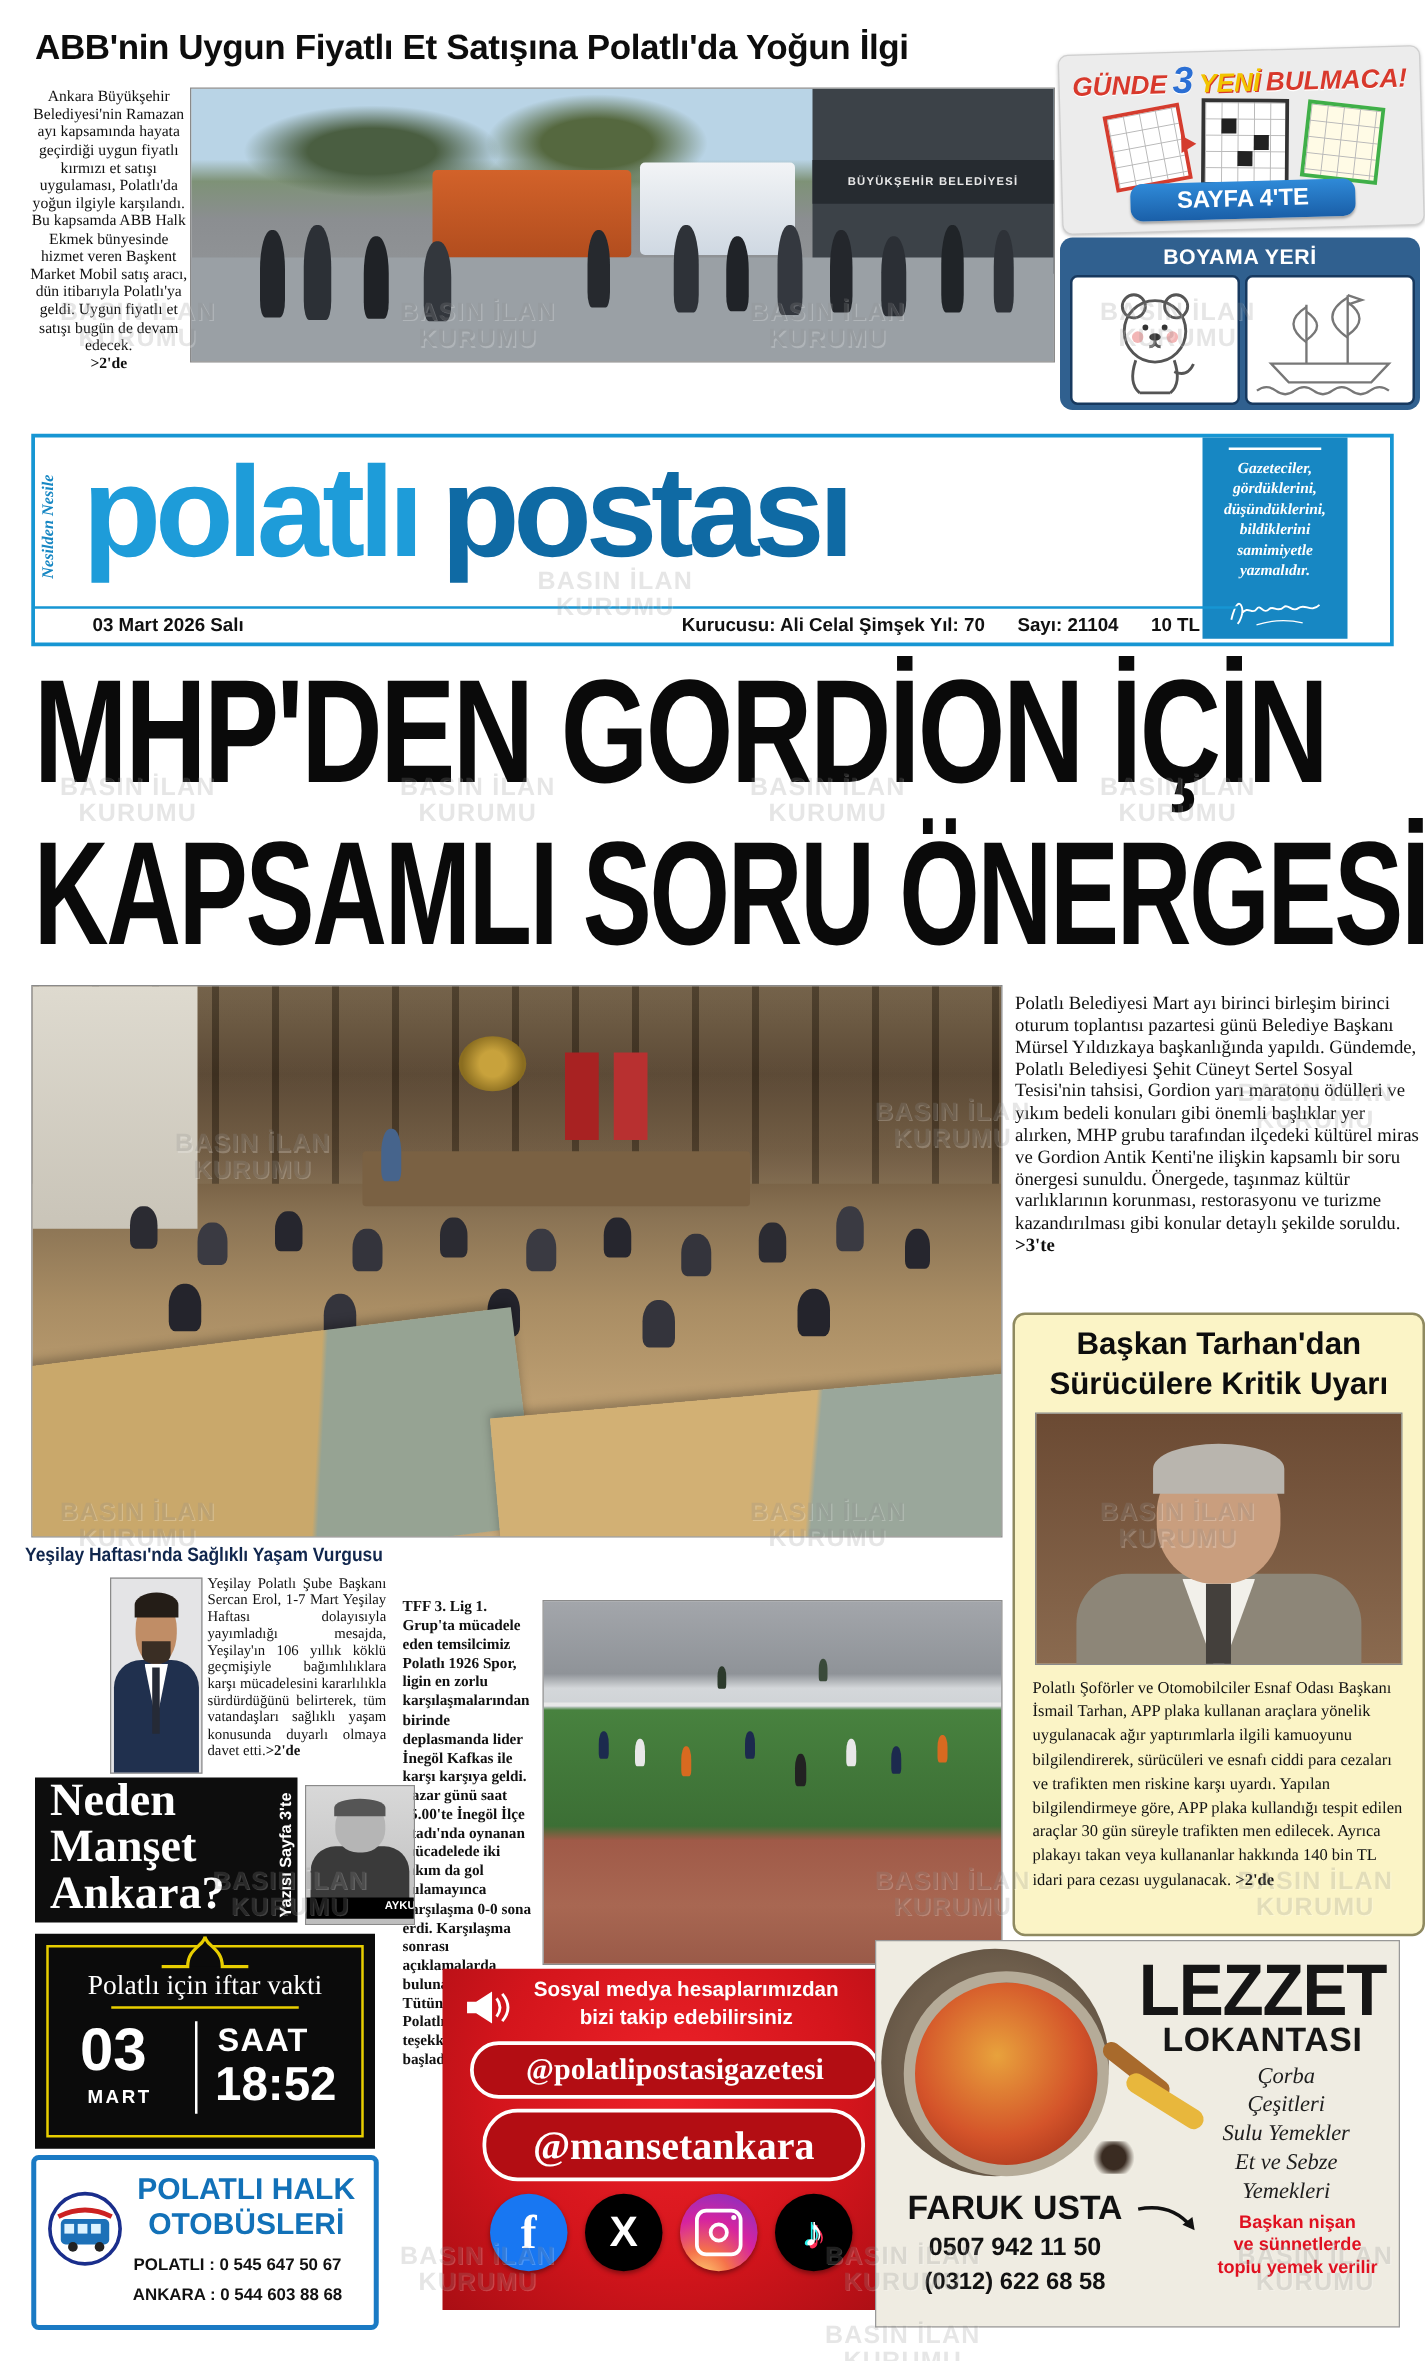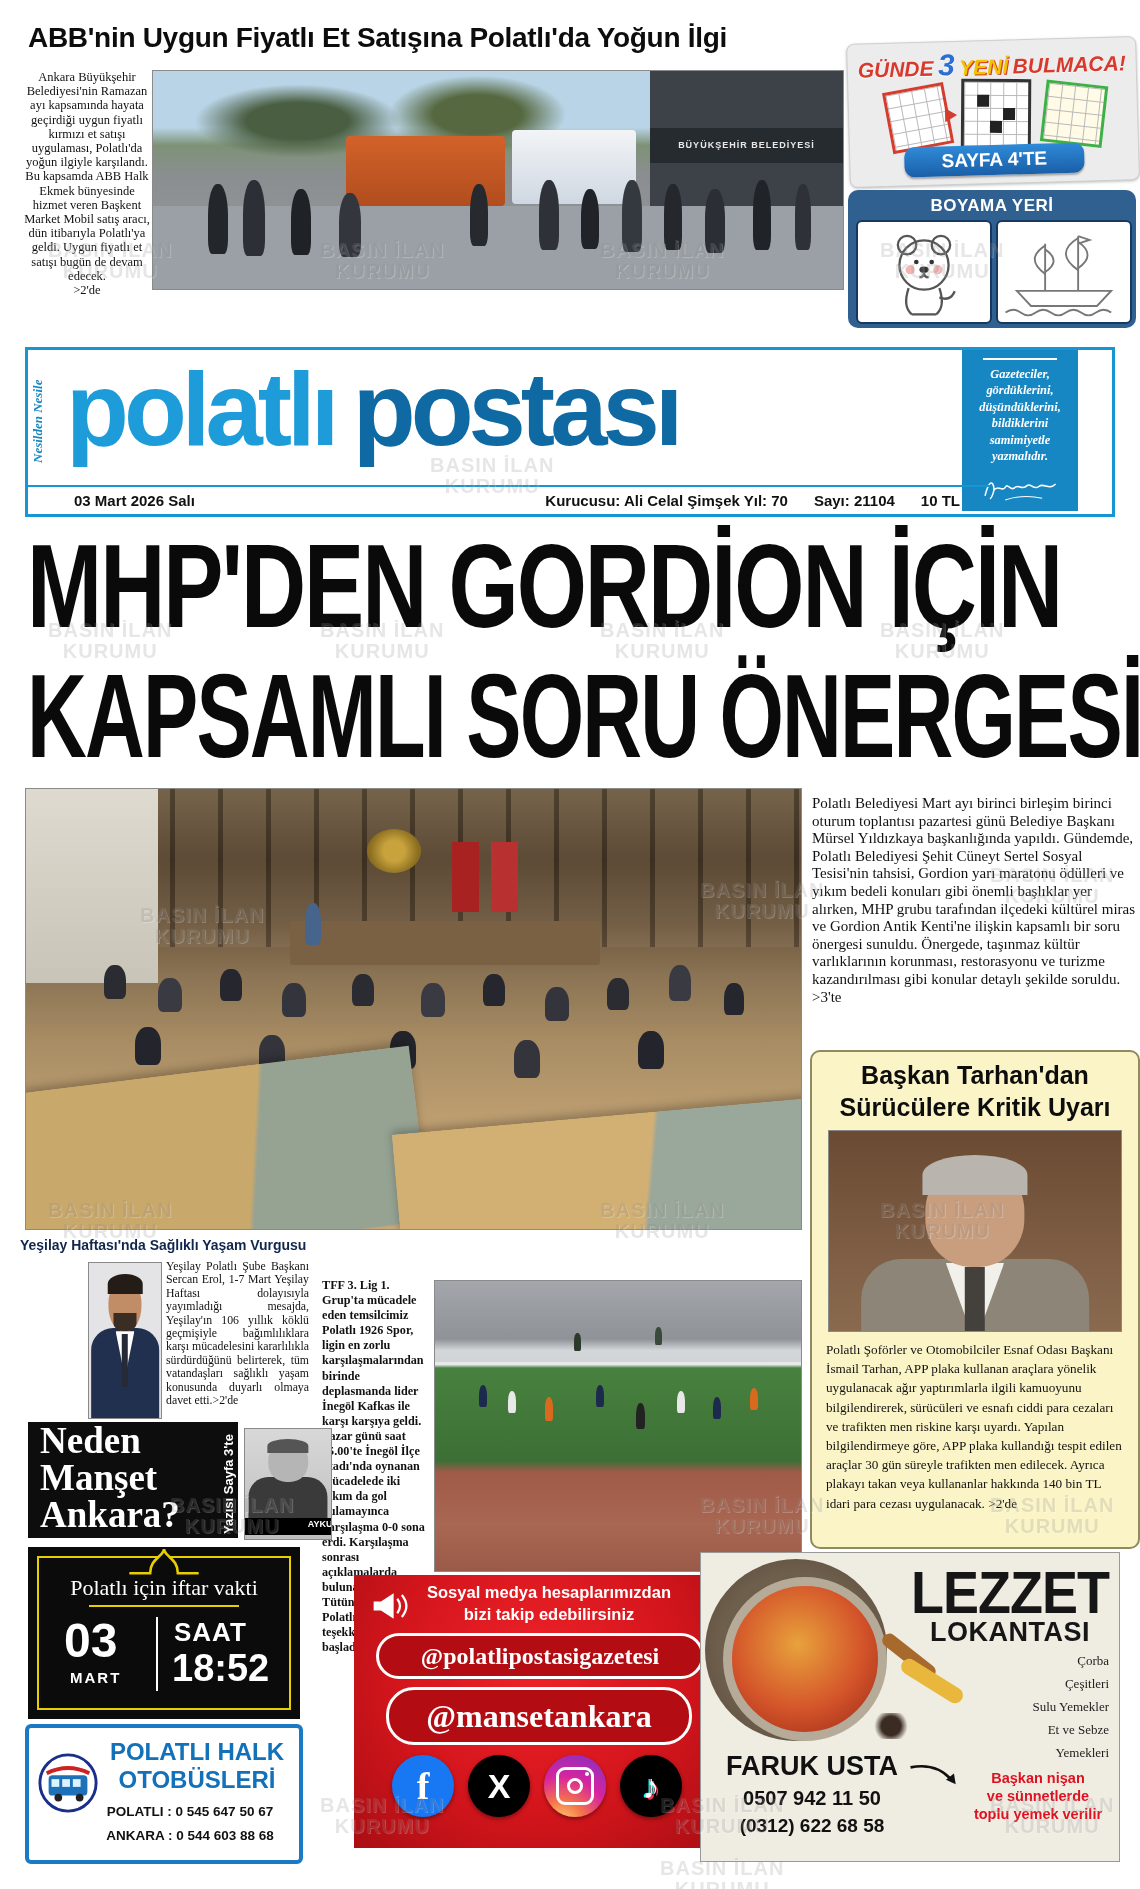--- a/index.html
+++ b/index.html
@@ -1,21 +1,21 @@
 <!DOCTYPE html>
 <html><head>
 <meta charset="utf-8">
 <style>
   html,body{margin:0;padding:0;background:#fff;}
   #page{position:relative;width:1140px;height:1889px;background:#fff;overflow:hidden;
         font-family:"Liberation Sans",sans-serif;color:#111;}
   .abs{position:absolute;}
   .serif{font-family:"Liberation Serif",serif;}
   .photo{border:1px solid #8a8a8a;overflow:hidden;}
-  .jump{font-weight:normal;}
+  .jump{font-weight:bold;}
   
   #top-headline{font-size:28px;font-weight:900;letter-spacing:-.3px;color:#0d0d0d;white-space:nowrap;}
   #top-body{font-size:12.5px;line-height:14.2px;text-align:center;}
   
   #puzzle-ad{background:#ececec;border:1px solid #cfcfcf;border-radius:8px;transform:rotate(-1.6deg);
              box-shadow:0 1px 3px rgba(0,0,0,.25);}
   .pz-word{font-weight:900;font-style:italic;text-shadow:0 1px 0 #fff;}
   .grid-sq{position:absolute;background:#fff;
            background-image:linear-gradient(#b9b9b9 1px,transparent 1px),linear-gradient(90deg,#b9b9b9 1px,transparent 1px);
            background-size:13px 13px;}
@@ -66,22 +66,22 @@
   #social-box{background:radial-gradient(circle at 50% 35%,#ee2229 0%,#d4151c 55%,#a90e14 100%);margin-left:24px;}
   .social-intro{color:#fff;font-weight:800;font-size:16.5px;text-align:center;}
   .handle-pill{position:absolute;background:#b30d13;border:3px solid #fff;border-radius:28px;color:#fff;
                font-family:"Liberation Serif",serif;font-weight:bold;text-align:center;}
   .soc-circle{position:relative;border-radius:50%;width:62px;height:62px;display:flex;align-items:center;
               justify-content:center;box-shadow:0 2px 4px rgba(0,0,0,.4);}
   
   #lezzet-box{background:#efece2;border:1px solid #999;}
   #lezzet-title{font-weight:900;font-size:54px;letter-spacing:-1px;color:#161616;transform:scaleY(1.08);transform-origin:top;}
   #lezzet-sub{font-weight:900;font-size:27px;color:#161616;letter-spacing:.5px;}
-  .lz-menu{font-family:"Liberation Serif",serif;font-size:13px;line-height:23px;
-           text-align:right;color:#1d1d1d;}
+  .lz-menu{font-family:"Liberation Serif",serif;font-style:italic;font-size:18px;line-height:23px;
+           text-align:center;color:#1d1d1d;}
   .lz-note{font-weight:900;font-size:14.5px;line-height:18px;text-align:center;}
   
   .wm{position:absolute;z-index:60;opacity:.22;color:#8f8f8f;font-weight:bold;font-size:20px;
       letter-spacing:1px;text-align:center;line-height:21px;pointer-events:none;text-shadow:1px 1px 0 #fff;}
   .person{position:absolute;border-radius:45% 45% 20% 20%;}
 </style>
 </head>
 <body>
 
 <div id="page">

